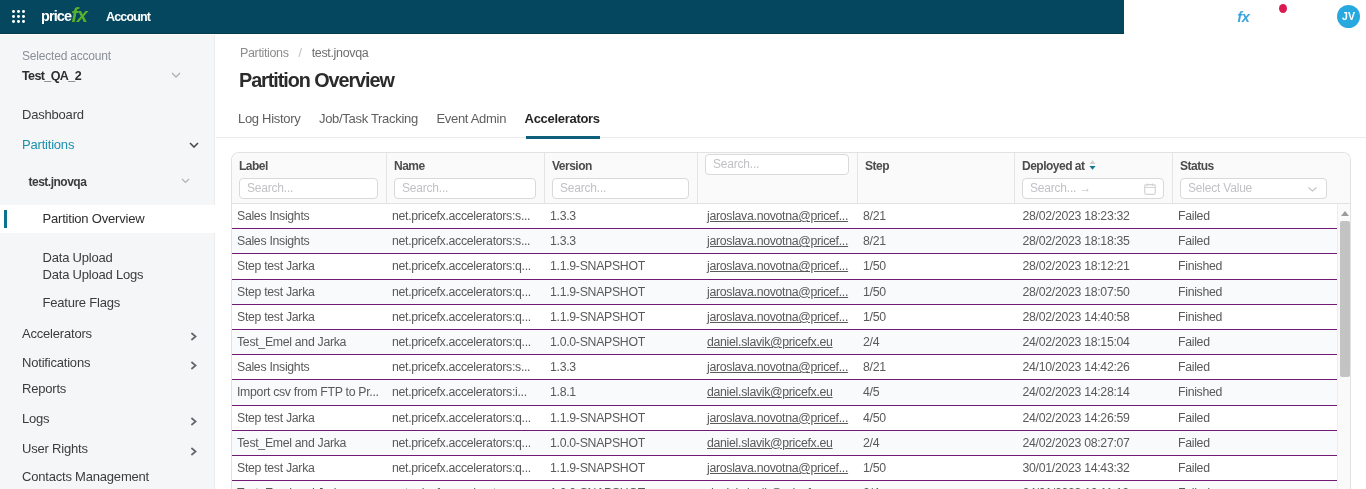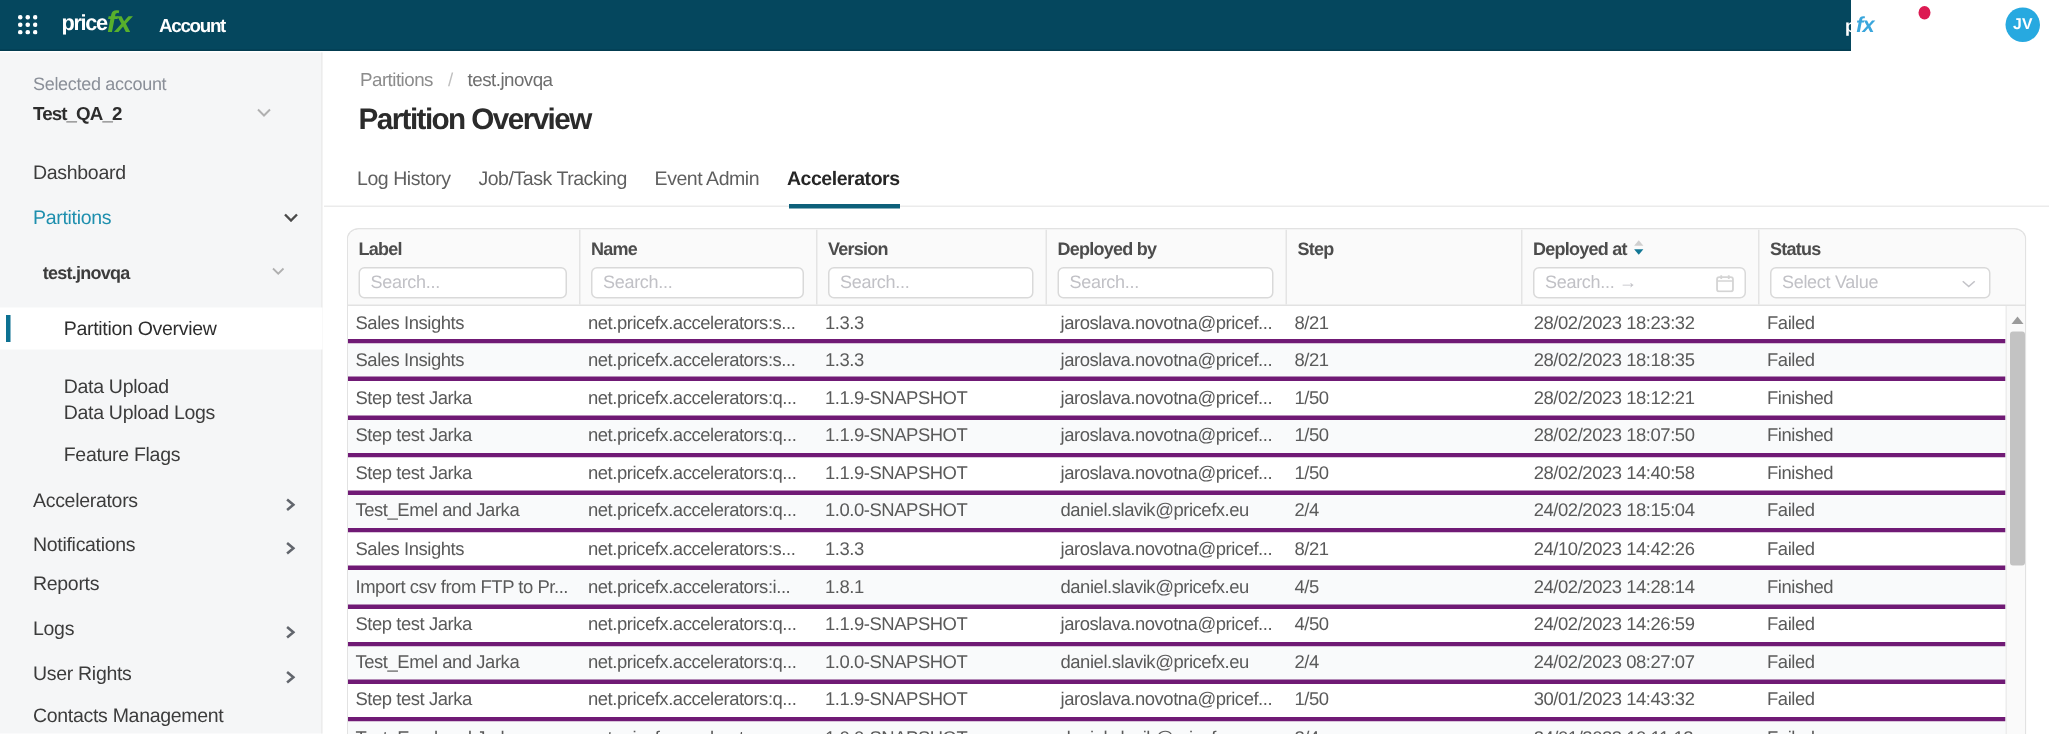--- a/index.html
+++ b/index.html
@@ -1,20 +1,20 @@
 <!DOCTYPE html>
 <html><head>
 <meta charset="utf-8">
 <style>
 * { box-sizing: border-box; margin: 0; padding: 0; }
 html,body { width:1366px; height:489px; overflow:hidden; font-family:"Liberation Sans",sans-serif; background:#fff; }
 .abs { position:absolute; }
 
 
-.topbar { position:absolute; top:0; left:0; width:1234px; height:34px; background:#05475e; border-bottom:1px solid #033c50;padding-left:29px; }
+.topbar { position:absolute; top:0; left:0; width:1124px; height:34px; background:#05475e; border-bottom:1px solid #033c50;padding-left:29px; }
 .logo { position:absolute; left:41px; top:3px; white-space:nowrap; }
 .logo .p1 { color:#fff; font-weight:bold; font-size:14.5px; letter-spacing:-0.9px; }
 .logo .p2 { color:#58b02c; font-weight:bold; font-style:italic; font-size:20px; letter-spacing:-1px; position:relative; top:1px; }
 .acct { position:absolute; left:106px; top:0; height:34px; line-height:34px; color:#fff; font-size:12.5px; font-weight:bold; letter-spacing:-0.85px; }
 .pfx { position:absolute; left:1230px; top:0; height:34px; line-height:34px; white-space:nowrap; }
 .pfx .w { color:#fff; font-weight:bold; font-size:12px; }
 .pfx .c { color:#3aa6dc; font-weight:bold; font-style:italic; font-size:14.5px; letter-spacing:-0.5px; }
 .avatar { position:absolute; left:1337px; top:5px; width:23px; height:23px; border-radius:50%; background:#27a9e0; color:#fff; font-size:10.5px; font-weight:bold; text-align:center; line-height:23px; }
 .reddot { position:absolute; left:1279px; top:4px; width:8px; height:9px; border-radius:50%; background:#dc1a52; }
 
@@ -37,26 +37,26 @@
 .tabline { position:absolute; left:0; top:102px; width:1150px; height:1px; background:#ebebeb; }
 .inkbar { position:absolute; left:310px; top:101px; width:74px; height:2.8px; background:#0e607a; }
 
 
 .tbl { position:absolute; left:15px; top:117px; width:1120px; height:437px; border:1px solid #e2e2e2; border-bottom:none; border-radius:8px 8px 0 0; background:#fff; overflow:hidden; }
 .thead { display:flex; height:51px; background:#fafafa; border-bottom:1px solid #e2e2e2; }
 .th { border-right:1px solid #e4e4e4; position:relative; }
 .th:last-child { border-right:none; }
 .th .lbl { padding:6px 8px 0 7px; font-size:12px; letter-spacing:-0.5px; font-weight:bold; color:#4c4c4c; height:24px; white-space:nowrap; }
 .inp { margin:1px 8px 0 7px; height:21px; border:1px solid #d9d9d9; border-radius:4px; background:#fff; font-size:12px; letter-spacing:-0.2px; color:#c1c1c6; line-height:19px; padding-left:7px; position:relative; white-space:nowrap; }
-.row { display:flex; height:25.2px; border-bottom:3px solid #701a75; background:#fff;align-items:center; }
+.row { display:flex; height:25.2px; border-bottom:1px solid #701a75; background:#fff; }
 .row.alt { background:#f9fafb; }
 .td { font-size:12.3px; letter-spacing:-0.3px; color:#5a5a5a; padding-left:5px; line-height:25.2px; white-space:nowrap; overflow:hidden; border-right:1px solid transparent; }
 .c1 { width:155px; } .c2 { width:158px; } .c3 { width:153px; } .c4 { width:160px; }
 .c5 { width:157px; } .c6 { width:158px; } .c7 { width:177px; }
-.row .c4 { padding-left:9px; } .row .c6 { padding-left:7.5px; }
+.row .c4 { padding-left:9px;text-decoration:underline; } .row .c6 { padding-left:7.5px; }
 .sbar { position:absolute; left:1105px; top:51px; width:14px; height:286px; background:#fafafa; border-left:1px solid #ededed; }
 .sarrow { position:absolute; left:3px; top:7px; width:0; height:0; border-left:4px solid transparent; border-right:4px solid transparent; border-bottom:5px solid #9b9b9b; }
 .sthumb { position:absolute; left:2px; top:17px; width:10px; height:156px; background:#c3c3c3; border-radius:2px; }
 </style>
 </head>
 <body>
 
 <div class="topbar">
   <svg class="abs" style="left:12px; top:10px;" width="13" height="13" viewBox="0 0 13 13">
     <g fill="#ffffff">
@@ -150,21 +150,20 @@
         </div>
       <div class="th c2">
           <div class="lbl">Name</div>
           <div class="inp">Search...</div>
         </div>
       <div class="th c3">
           <div class="lbl">Version</div>
           <div class="inp">Search...</div>
         </div>
       <div class="th c4">
-          <div class="lbl">Deployed by</div>
           <div class="inp">Search...</div>
         </div>
       <div class="th c5">
           <div class="lbl">Step</div>
         </div>
       <div class="th c6">
           <div class="lbl">Deployed at
         <svg style="margin-left:2px; vertical-align:0px;" width="7" height="10" viewBox="0 0 7 10">
               <path d="M3.5 0.2 L6.6 3.9 L0.4 3.9 Z" fill="#cfcfcf"></path>
               <path d="M3.5 9.8 L6.6 6.1 L0.4 6.1 Z" fill="#127795"></path>

